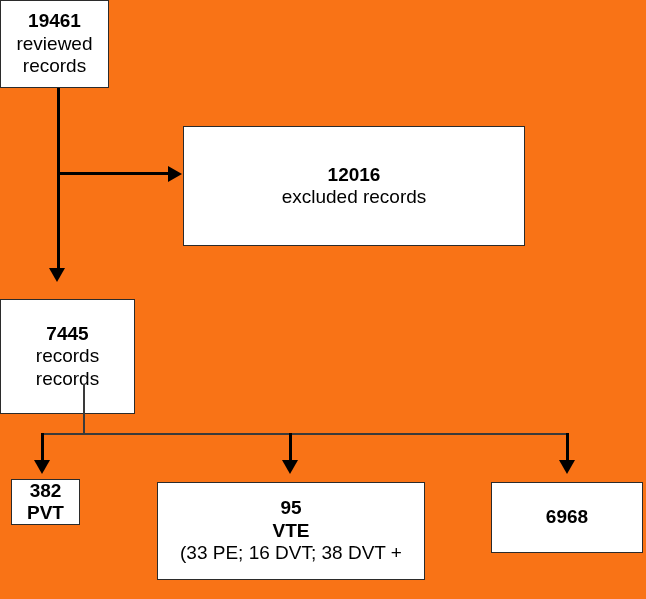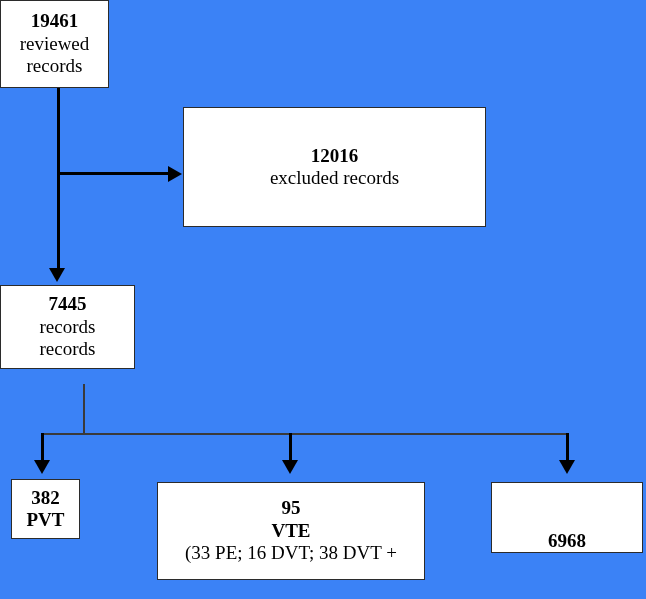--- a/index.html
+++ b/index.html
@@ -4,22 +4,22 @@
 <style>
   html, body {
     margin: 0;
     padding: 0;
     background: #ffffff;
   }
   #page {
     position: relative;
     width: 646px;
     height: 599px;
-    background: #3b82f6;
-    font-family: Liberation Serif, serif;
+    background: #f97316;
+    font-family: Liberation Sans, sans-serif;
     color: #000000;
     overflow: hidden;
   }
   .box {
     position: absolute;
     box-sizing: border-box;
     border: 1.5px solid #2b2b2b;
     background: #ffffff;
     display: flex;
     flex-direction: column;
@@ -31,25 +31,25 @@
   .ln {
     display: block;
     white-space: nowrap;
   }
   .b { font-weight: bold; }
   .r { font-weight: normal; }
   .i { font-style: italic; }
 
   
   #box-reviewed   { left: 0px;   top: 0px;   width: 109px; height: 88px;  font-size: 19px; }
-  #box-excluded   { left: 183px; top: 107px; width: 303px; height: 120px; font-size: 19px; }
-  #box-included   { left: 0px;   top: 285px; width: 135px; height: 84px;  font-size: 19px; }
-  #box-pvt        { left: 11px;  top: 479px; width: 69px;  height: 60px;  font-size: 19px; }
+  #box-excluded   { left: 183px; top: 126px; width: 342px; height: 120px; font-size: 19px; }
+  #box-included   { left: 0px;   top: 299px; width: 135px; height: 115px;  font-size: 19px; }
+  #box-pvt        { left: 11px;  top: 479px; width: 69px;  height: 46px;  font-size: 19px; }
   #box-vte        { left: 157px; top: 482px; width: 268px; height: 98px; font-size: 19px; }
-  #box-nothromb   { left: 491px; top: 482px; width: 152px; height: 71px;  font-size: 19px; justify-content: flex-end; }
+  #box-nothromb   { left: 491px; top: 482px; width: 152px; height: 71px;  font-size: 19px; }
 
   
   .vline-thick {
     position: absolute;
     width: 3px;
     background: #000000;
   }
   .vline-thin {
     position: absolute;
     width: 1.5px;

